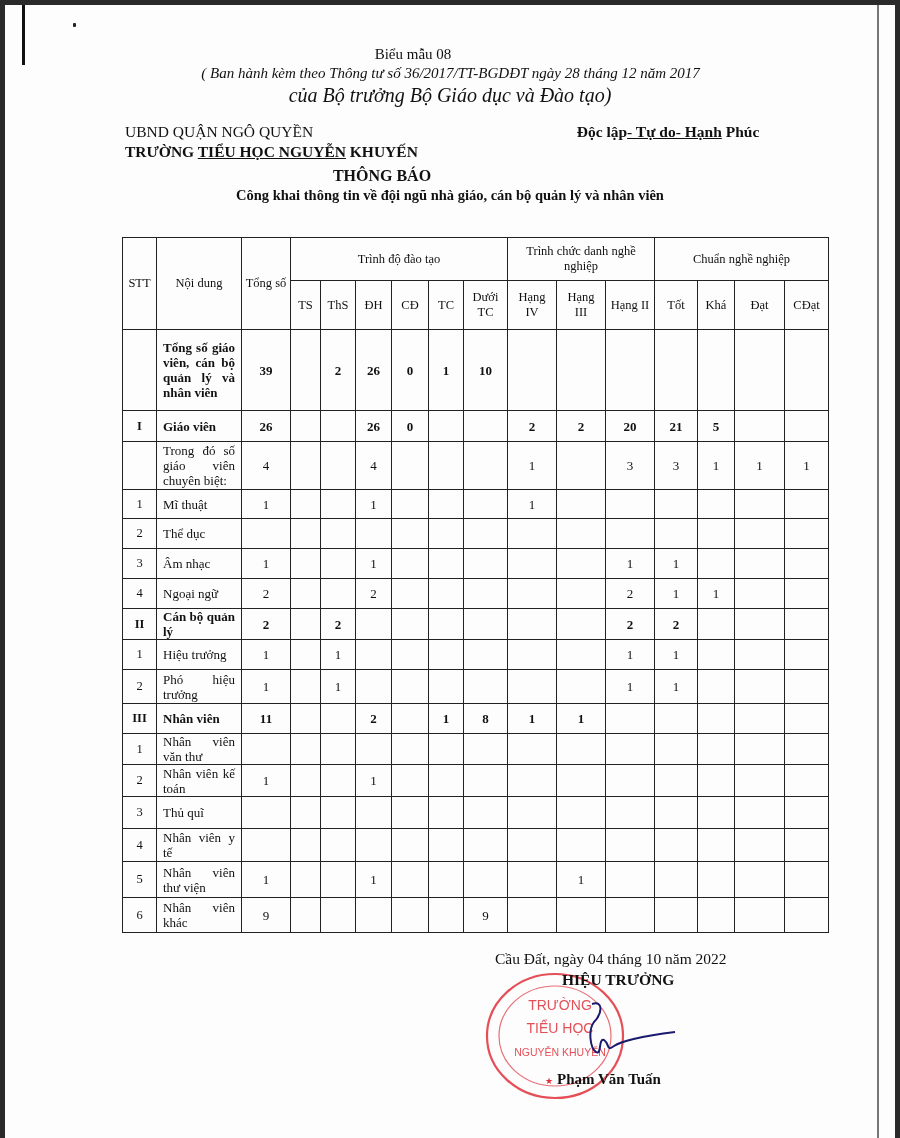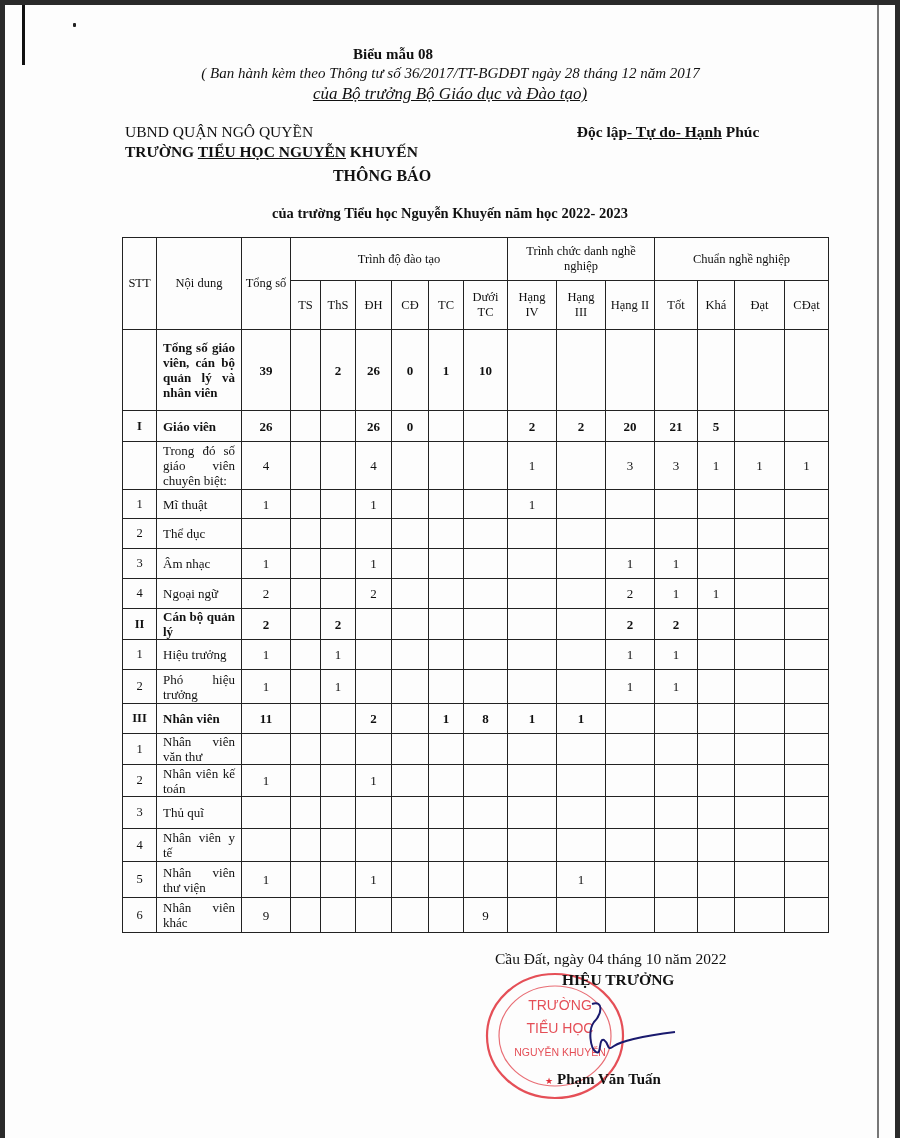--- a/index.html
+++ b/index.html
@@ -10,23 +10,23 @@
     color: #111;
   }
   .page {
     position: absolute; left: 5px; top: 5px; width: 890px; height: 1133px;
     background: #fdfdfd;
   }
   .edge-left { position: absolute; left: 17px; top: 0; width: 3px; height: 60px; background: #111; }
   .edge-right { position: absolute; left: 872px; top: 0; width: 2px; height: 1133px; background: #777; }
   .dot { position: absolute; left: 68px; top: 18px; width: 3px; height: 4px; background: #222; border-radius: 1px; }
   .abs { position: absolute; }
-  .form-title { left: 0; width: 776px; top: 41px; font-weight: bold; font-size: 15px; text-align: center; }
+  .form-title { left: 0; width: 776px; top: 41px; font-weight: normal; font-size: 15px; text-align: center; padding-left: 20px; }
   .decree1 { left: 0; width: 891px; top: 60px; font-style: italic; font-size: 15px; text-align: center; }
-  .decree2 { left: 0; width: 890px; top: 79px; font-style: italic; font-size: 17px; text-align: center; text-decoration: underline; }
+  .decree2 { left: 0; width: 890px; top: 79px; font-style: italic; font-size: 20px; text-align: center; }
   .left-head { left: 120px; width: 320px; top: 117px; text-align: left; font-size: 15.5px; line-height: 20px; }
   .left-head .b { font-weight: bold; }
   .u { text-decoration: underline; }
   .right-head { left: 478px; width: 370px; top: 117px; text-align: center; font-size: 15.5px; line-height: 20px; font-weight: bold; }
   .notice-title { left: 0; width: 754px; top: 162px; font-weight: bold; font-size: 16px; text-align: center; }
   .notice-sub1 { left: 0; width: 890px; top: 182px; font-weight: bold; font-size: 14.5px; text-align: center; }
   .notice-sub2 { left: 0; width: 890px; top: 200px; font-weight: bold; font-size: 14.5px; text-align: center; }
 
   table.staff {
     position: absolute; left: 117px; top: 232px;
@@ -63,21 +63,21 @@
   <div class="abs left-head">
     <div>UBND QUẬN NGÔ QUYỀN</div>
     <div class="b"><span>TRƯỜNG </span><span class="u">TIỂU HỌC NGUYỄN</span><span> KHUYẾN</span></div>
   </div>
 
   <div class="abs right-head">
     <div><span>Độc lập</span><span class="u">- Tự do- Hạnh</span><span> Phúc</span></div>
   </div>
 
   <div class="abs notice-title">THÔNG BÁO</div>
-  <div class="abs notice-sub2">của trường Tiểu học Nguyễn Khuyến năm học 2022- 2023</div>
+  <div class="abs notice-sub1">Công khai thông tin về đội ngũ nhà giáo, cán bộ quản lý và nhân viên</div>
 
   <table class="staff">
     <colgroup>
       <col style="width:34px">
         <col style="width:85px">
         <col style="width:49px">
       <col style="width:30px">
         <col style="width:35px">
         <col style="width:36px">
         <col style="width:37px">

